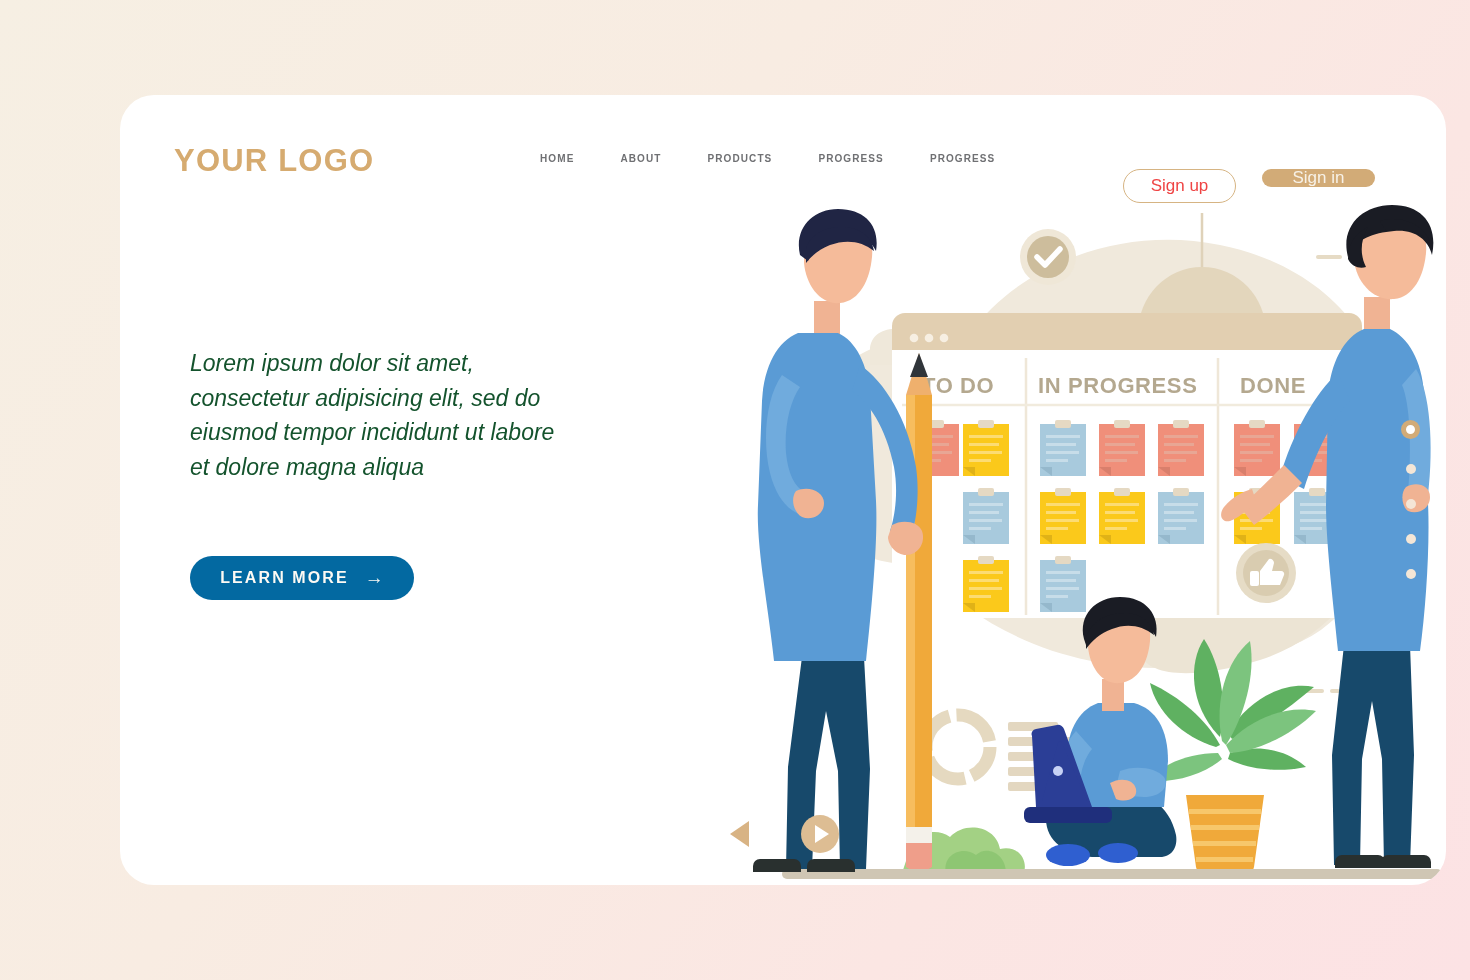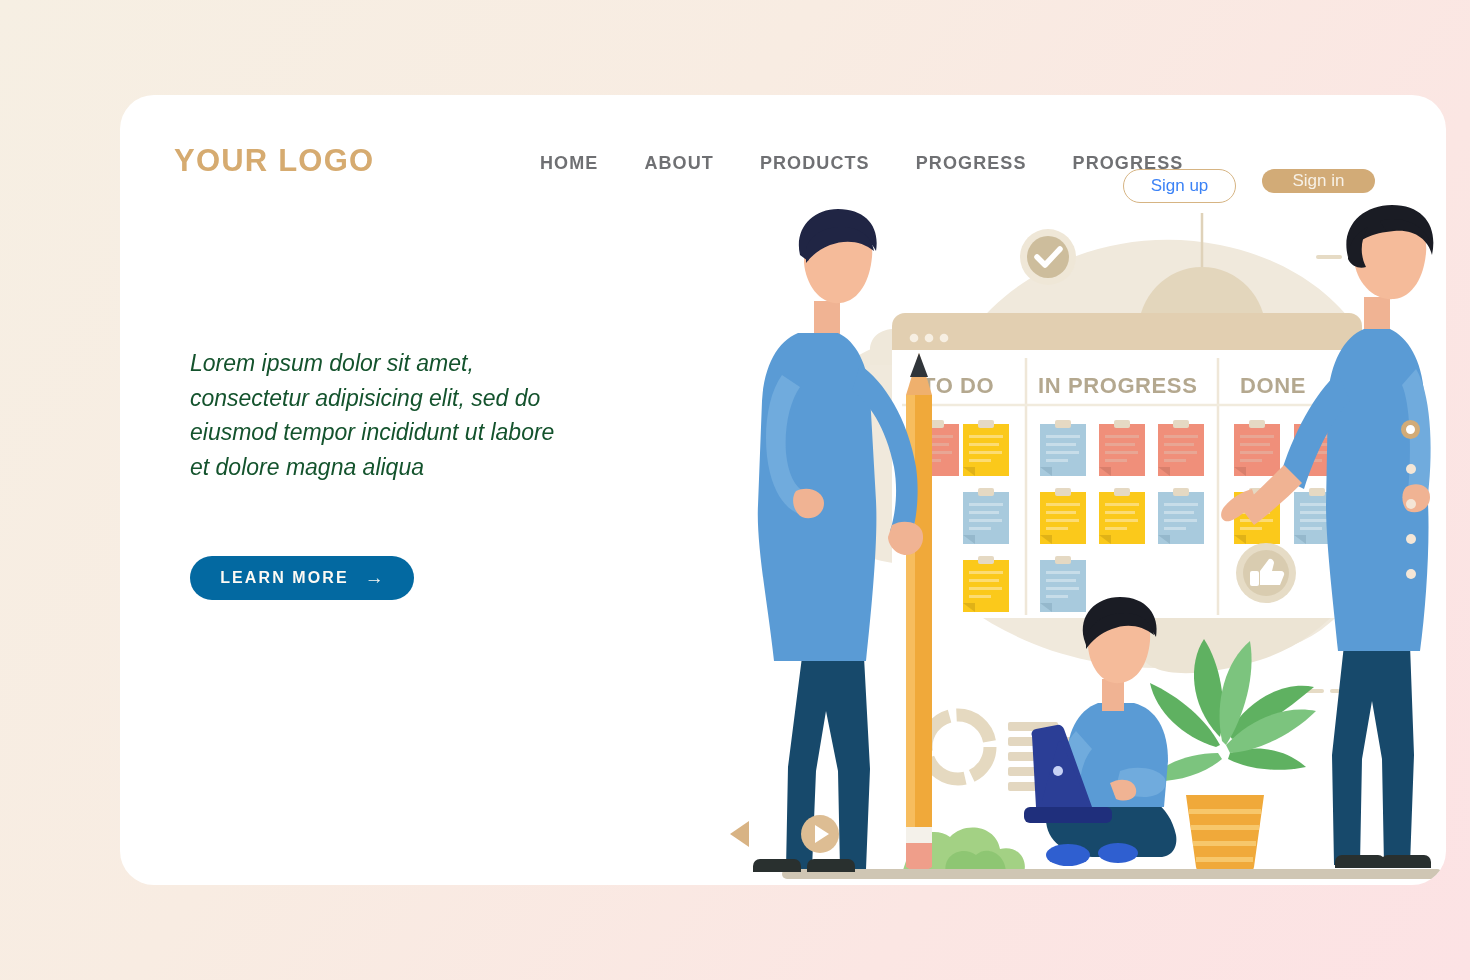--- a/index.html
+++ b/index.html
@@ -41,43 +41,43 @@
     color: #d6ab70;
   }
   .nav {
     position: absolute;
     left: 420px; top: 58px;
     display: flex;
     gap: 46px;
     align-items: center;
   }
   .nav-item {
-    font-size: 18px;
+    font-size: 10px;
     font-weight: bold;
     letter-spacing: 1.1px;
     color: #6f7073;
     cursor: pointer;
     white-space: nowrap;
   }
   .btn-signup {
     position: absolute;
     left: 1003px; top: 74px;
     width: 113px; height: 34px;
     border: 1.6px solid #d6b483;
     border-radius: 19px;
     background: #ffffff;
-    color: #3b82f6;
+    color: #ef4444;
     font-size: 17px;
     display: flex; align-items: center; justify-content: center;
     cursor: pointer;
   }
   .btn-signin {
     position: absolute;
     left: 1142px; top: 74px;
-    width: 113px; height: 24px;
+    width: 113px; height: 18px;
     border: none;
     border-radius: 19px;
     background: #d2ab77;
     color: #f7f1e7;
     font-size: 17px;
     display: flex; align-items: center; justify-content: center;
     cursor: pointer;
   }
 
   

